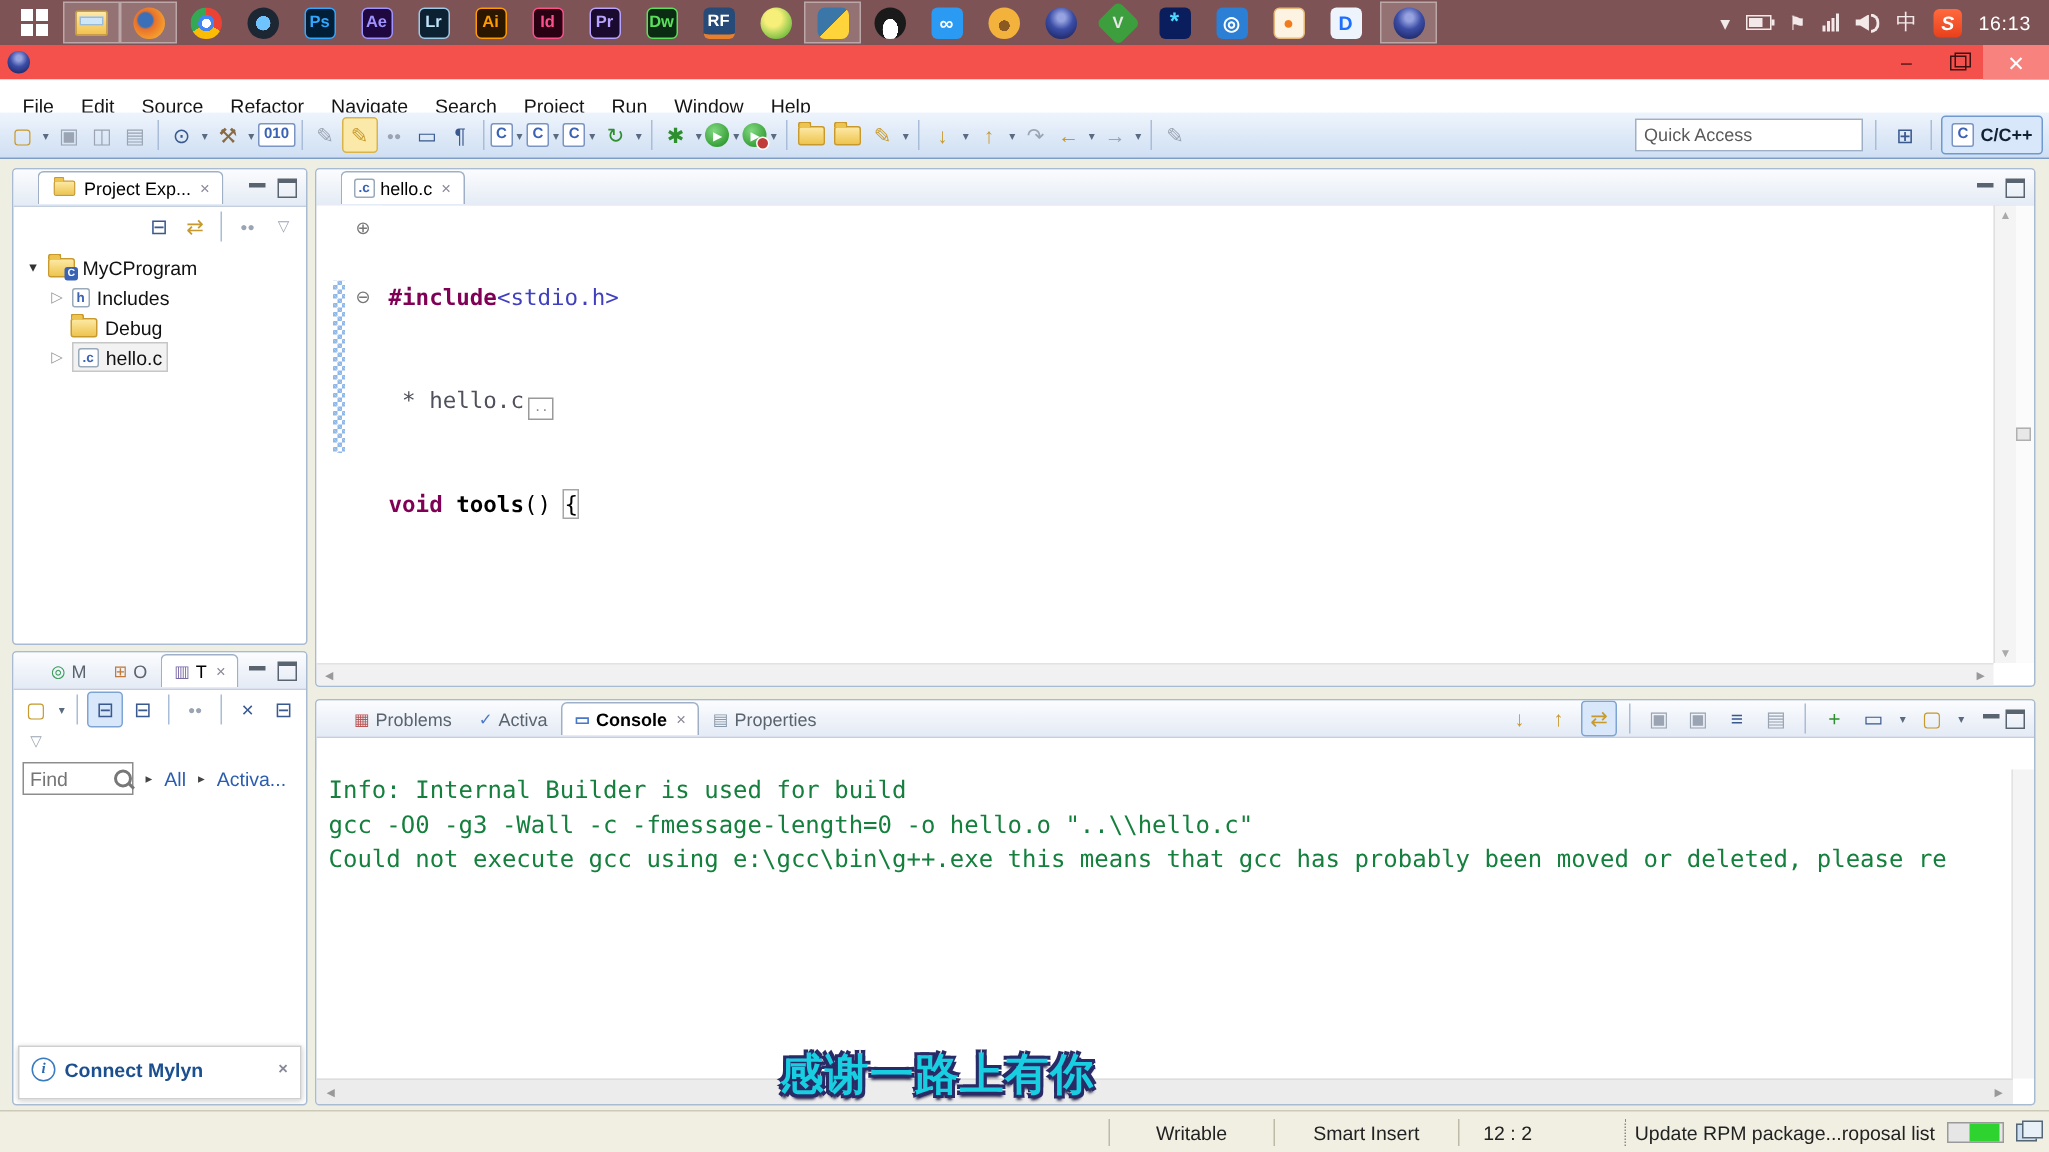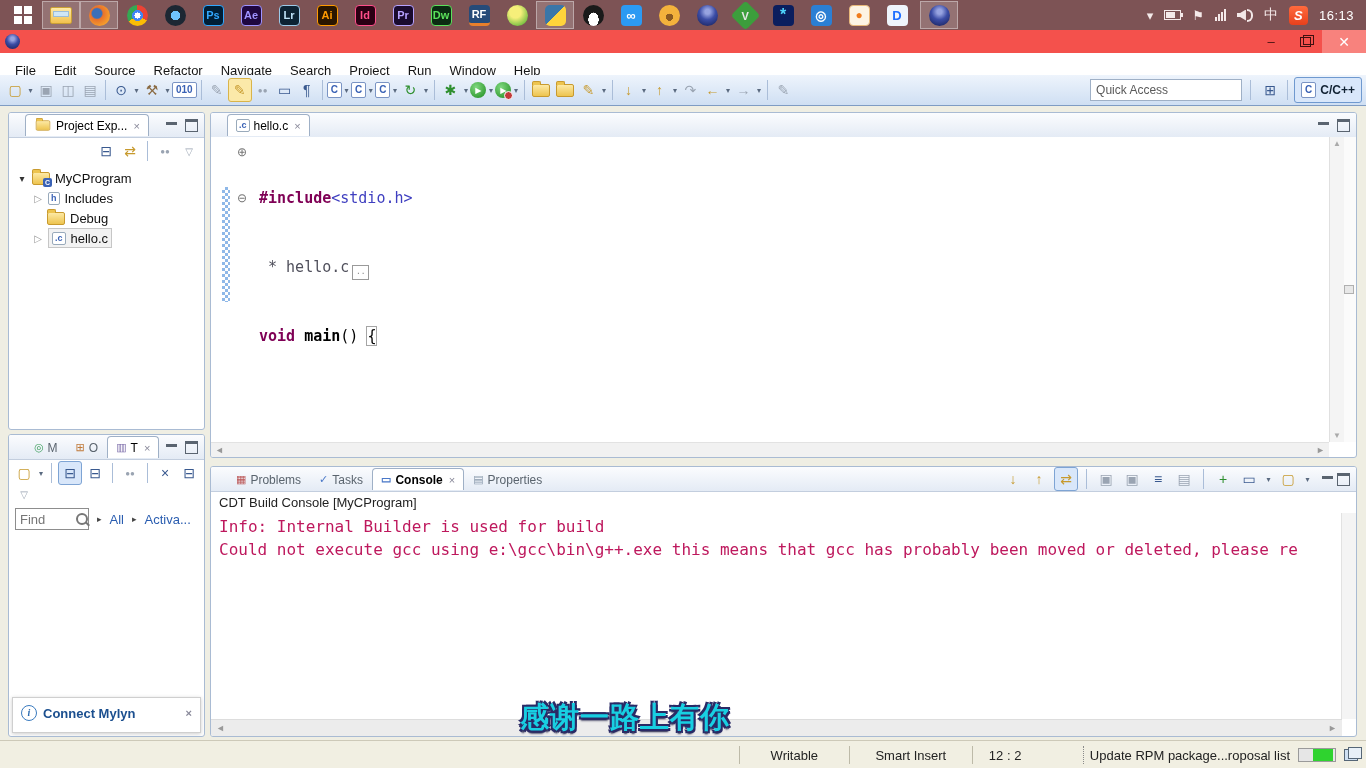--- a/index.html
+++ b/index.html
@@ -126,21 +126,21 @@
   .vscroll .ar{color:#aaa;font-size:8px}
   .oruler{position:absolute;top:24px;right:0;bottom:15px;width:12px;background:#fbfbfb}
   .omark{position:absolute;right:2px;width:8px;height:7px;border:1px solid #b0b0b0;background:#e8e8e8}
   .hscroll{position:absolute;left:0;right:27px;bottom:0;height:15px;background:#f1f1f1;border-top:1px solid #e2e2e2;
            display:flex;justify-content:space-between;align-items:center;padding:0 4px;box-sizing:border-box}
   .hscroll .ar{color:#999;font-size:9px}
 
   
   .con-head{font-size:13px;color:#222;padding:3px 8px;background:#fff}
   .con-text{position:absolute;top:46px;left:0;right:14px;bottom:17px;overflow:hidden;padding:2px 8px;background:#fff}
-  .cline{white-space:pre;font:16px/23px "DejaVu Sans Mono",monospace;color:#be185d}
+  .cline{white-space:pre;font:16px/23px "DejaVu Sans Mono",monospace;color:#15803d}
   .cline[data-type="info"]{color:#2525c0}
   .con-hscroll{position:absolute;left:0;right:14px;bottom:0;height:17px;background:#ececec;border-top:1px solid #ddd;
                display:flex;justify-content:space-between;align-items:center;padding:0 5px;box-sizing:border-box}
   .con-vscroll{position:absolute;top:46px;right:0;bottom:17px;width:14px;background:#f4f4f4;border-left:1px solid #e2e2e2}
 
   
   .find-row{display:flex;align-items:center;gap:8px;padding:6px 6px}
   .find-box{width:74px;height:22px;border:1px solid #8d8d8d;display:flex;align-items:center;box-sizing:border-box}
   .find-box input{border:none;outline:none;width:52px;font-size:13px;padding:0 4px;color:#777;background:rgba(0,0,0,0)}
   .mag{width:8px;height:8px;border:2px solid #777;border-radius:50%;position:relative;flex:none}
@@ -491,21 +491,21 @@
 
   <div class="ed-body">
     <div class="gutter">
       <div class="diffbar" style="top:50px;height:115px"></div>
       <div class="fold" style="top:8px">⊕</div>
       <div class="fold" style="top:54px">⊖</div>
     </div>
     <div class="code">
       <div class="codeline"><span class="dir">#include</span><span class="hdr">&lt;stdio.h&gt;</span></div>
       <div class="codeline"><span class="cmt"> * hello.c</span><span class="foldbox">..</span></div>
-      <div class="codeline"><span class="kw">void</span><span> </span><span class="fn">main</span><span>() </span><span class="brk">{</span></div>
+      <div class="codeline"><span class="kw">void</span><span> </span><span class="fn">tools</span><span>() </span><span class="brk">{</span></div>
       <div class="codeline"></div>
       
       
       
     </div>
   </div>
 
   <div class="vscroll">
     <span class="ar">▲</span>
     <span class="ar">▼</span>
@@ -520,21 +520,21 @@
 </div>
 
 <div class="panel" style="left:210px;top:466px;width:1147px;height:271px">
   <div class="tabbar">
     <div class="tab">
       <span style="color:#b55;font-size:11px">▦</span>
       <span>Problems</span>
     </div>
     <div class="tab">
       <span style="color:#4a78c8;font-size:11px">✓</span>
-      <span>Tasks</span>
+      <span>Activa</span>
     </div>
     <div class="tab active" style="font-weight:bold">
       <span style="color:#4a78c8;font-size:11px">▭</span>
       <span>Console</span>
       <span class="x" style="font-weight:normal">×</span>
     </div>
     <div class="tab">
       <span style="color:#8898aa;font-size:11px">▤</span>
       <span>Properties</span>
     </div>
@@ -551,24 +551,24 @@
       <span class="tbi green">+</span>
       <span class="tbi blue">▭</span>
       <span class="dd">▾</span>
       <span class="tbi gold">▢</span>
       <span class="dd">▾</span>
       <span class="btn-min" style="margin-left:6px"></span>
       <span class="btn-max"></span>
     </div>
   </div>
 
-  <div class="con-head">CDT Build Console [MyCProgram]</div>
 
   <div class="con-text">
     <div class="cline" data-type="normal">Info: Internal Builder is used for build</div>
+    <div class="cline" data-type="normal">gcc -O0 -g3 -Wall -c -fmessage-length=0 -o hello.o "..\\hello.c"</div>
     <div class="cline" data-type="normal">Could not execute gcc using e:\gcc\bin\g++.exe this means that gcc has probably been moved or deleted, please re</div>
     <div class="cline" data-type="normal"></div>
   </div>
 
   <div class="con-vscroll"></div>
   <div class="con-hscroll">
     <span class="ar" style="color:#999;font-size:9px">◄</span>
     <span class="ar" style="color:#999;font-size:9px">►</span>
   </div>
 </div>

